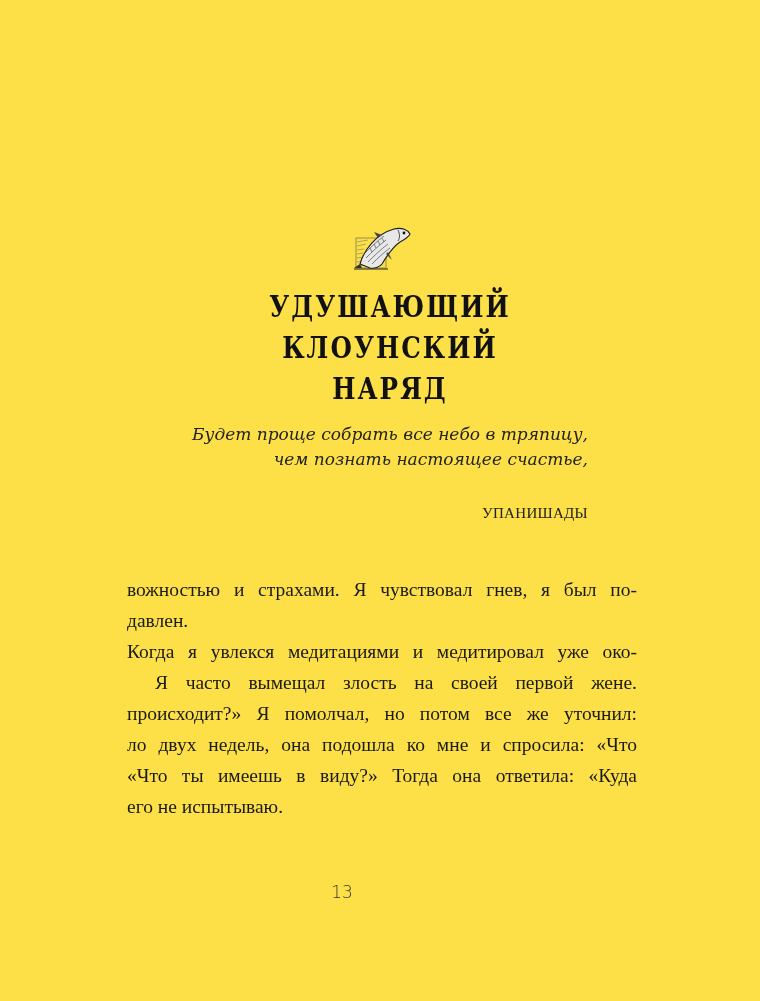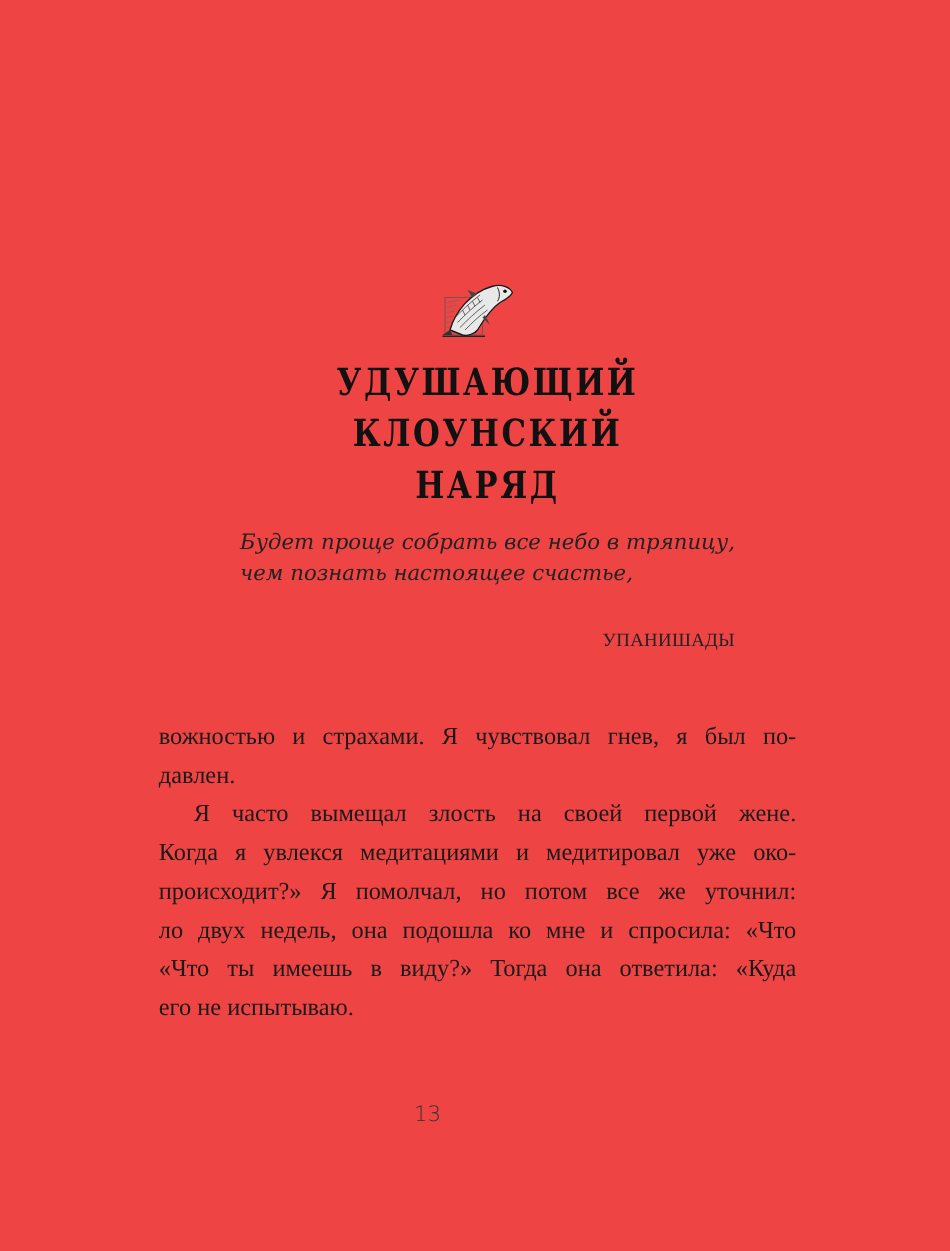--- a/index.html
+++ b/index.html
@@ -12,21 +12,21 @@
       height: 1001px;
       position: relative;
       overflow: hidden;
       color: #1a1a1a;
       font-family: "DejaVu Serif", "Liberation Serif", serif;
     }
     .page {
       position: absolute;
       left: 0; top: 0;
       width: 760px; height: 1001px;
-      background: #ef4444;
+      background: #fde047;
     }
     .emblem {
       position: absolute;
       left: 348px;
       top: 224px;
       width: 64px;
       height: 46px;
     }
     .chapter-title {
       position: absolute;
@@ -41,21 +41,21 @@
       letter-spacing: 2.5px;
       color: #111;
       transform: scaleX(0.82);
       transform-origin: 50% 0;
     }
     .chapter-title span { display: block; }
     .epigraph {
       position: absolute;
       right: 172px;
       top: 422px;
-      text-align: left;
+      text-align: right;
       font-family: "DejaVu Serif", "Liberation Serif", serif;
       font-style: italic;
       font-size: 17px;
       line-height: 25px;
       color: #222;
     }
     .epigraph-line { display: block; white-space: nowrap; }
     .epigraph-source {
       position: absolute;
       right: 172px;
@@ -143,22 +143,22 @@
     <span class="epigraph-line">чем познать настоящее счастье,</span>
   </div>
   <div class="epigraph-source">УПАНИШАДЫ</div>
 
   <div class="body-text">
     <div>
       <span class="line">вожностью и страхами. Я чувствовал гнев, я был по-</span>
       <span class="line last">давлен.</span>
     </div>
     <div>
+      <span class="line">Когда я увлекся медитациями и медитировал уже око-</span>
       <span class="line indent">Я часто вымещал злость на своей первой жене.</span>
-      <span class="line">Когда я увлекся медитациями и медитировал уже око-</span>
       <span class="line">происходит?» Я помолчал, но потом все же уточнил:</span>
       <span class="line">ло двух недель, она подошла ко мне и спросила: «Что</span>
       <span class="line">«Что ты имеешь в виду?» Тогда она ответила: «Куда</span>
       <span class="line last">его не испытываю.</span>
     </div>
   </div>
 
   <div class="page-number">13</div>
 </div>
 

